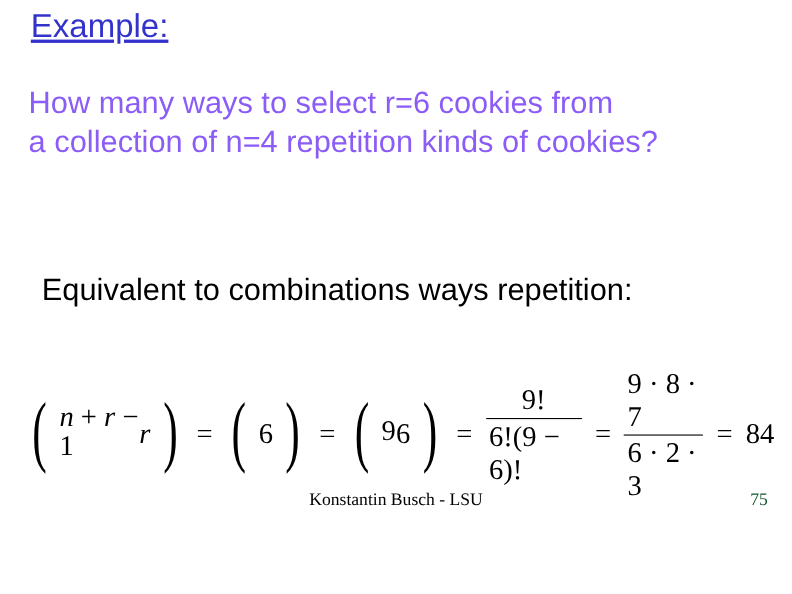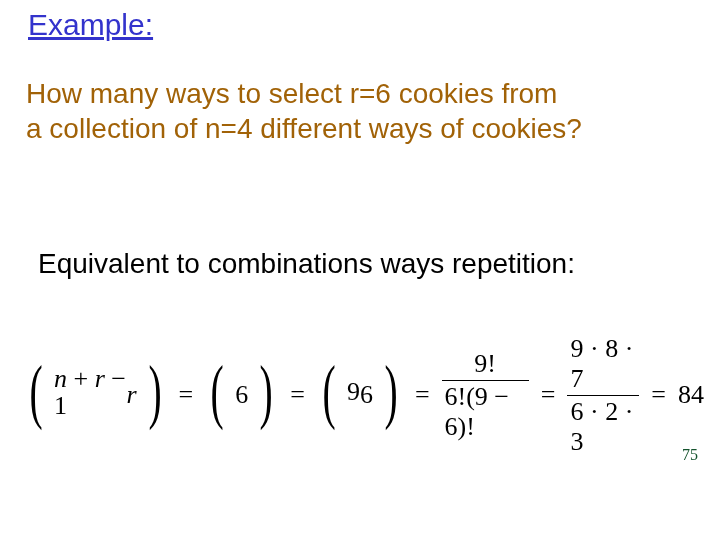--- a/index.html
+++ b/index.html
@@ -23,21 +23,21 @@
     font-size: 30px;
     color: #3333cc;
     text-decoration: underline;
   }
   .body-text {
     position: absolute;
     left: 26px;
     top: 76px;
     font-size: 28px;
     line-height: 1.25;
-    color: #a16207;
+    color: #8b5cf6;
     width: 680px;
   }
   .equiv {
     position: absolute;
     left: 38px;
     top: 248px;
     font-size: 28px;
     color: #000;
   }
   .formula {
@@ -112,21 +112,21 @@
 </style>
 </head>
 <body>
 
 <div class="slide">
 
   <div class="title">Example:</div>
 
   <div class="body-text">
     <span>How many ways to select </span><span>r=6</span><span> cookies from</span><br>
-    <span>a collection of </span><span>n=4</span><span> different ways of cookies?</span>
+    <span>a collection of </span><span>n=4</span><span> repetition kinds of cookies?</span>
   </div>
 
   <div class="equiv">Equivalent to combinations ways repetition:</div>
 
   <div class="formula">
     <div class="row">
 
       <span class="lparen">(</span>
       <span class="stack">
         <span class="top">
@@ -168,15 +168,16 @@
         <span class="bar"></span>
         <span class="den">6 · 2 · 3</span>
       </span>
 
       <span class="eq">=</span>
 
       <span class="upright">84</span>
     </div>
   </div>
 
+  <div class="footer-author">Konstantin Busch - LSU</div>
   <div class="footer-page">75</div>
 
 </div>
 
 </body></html>

